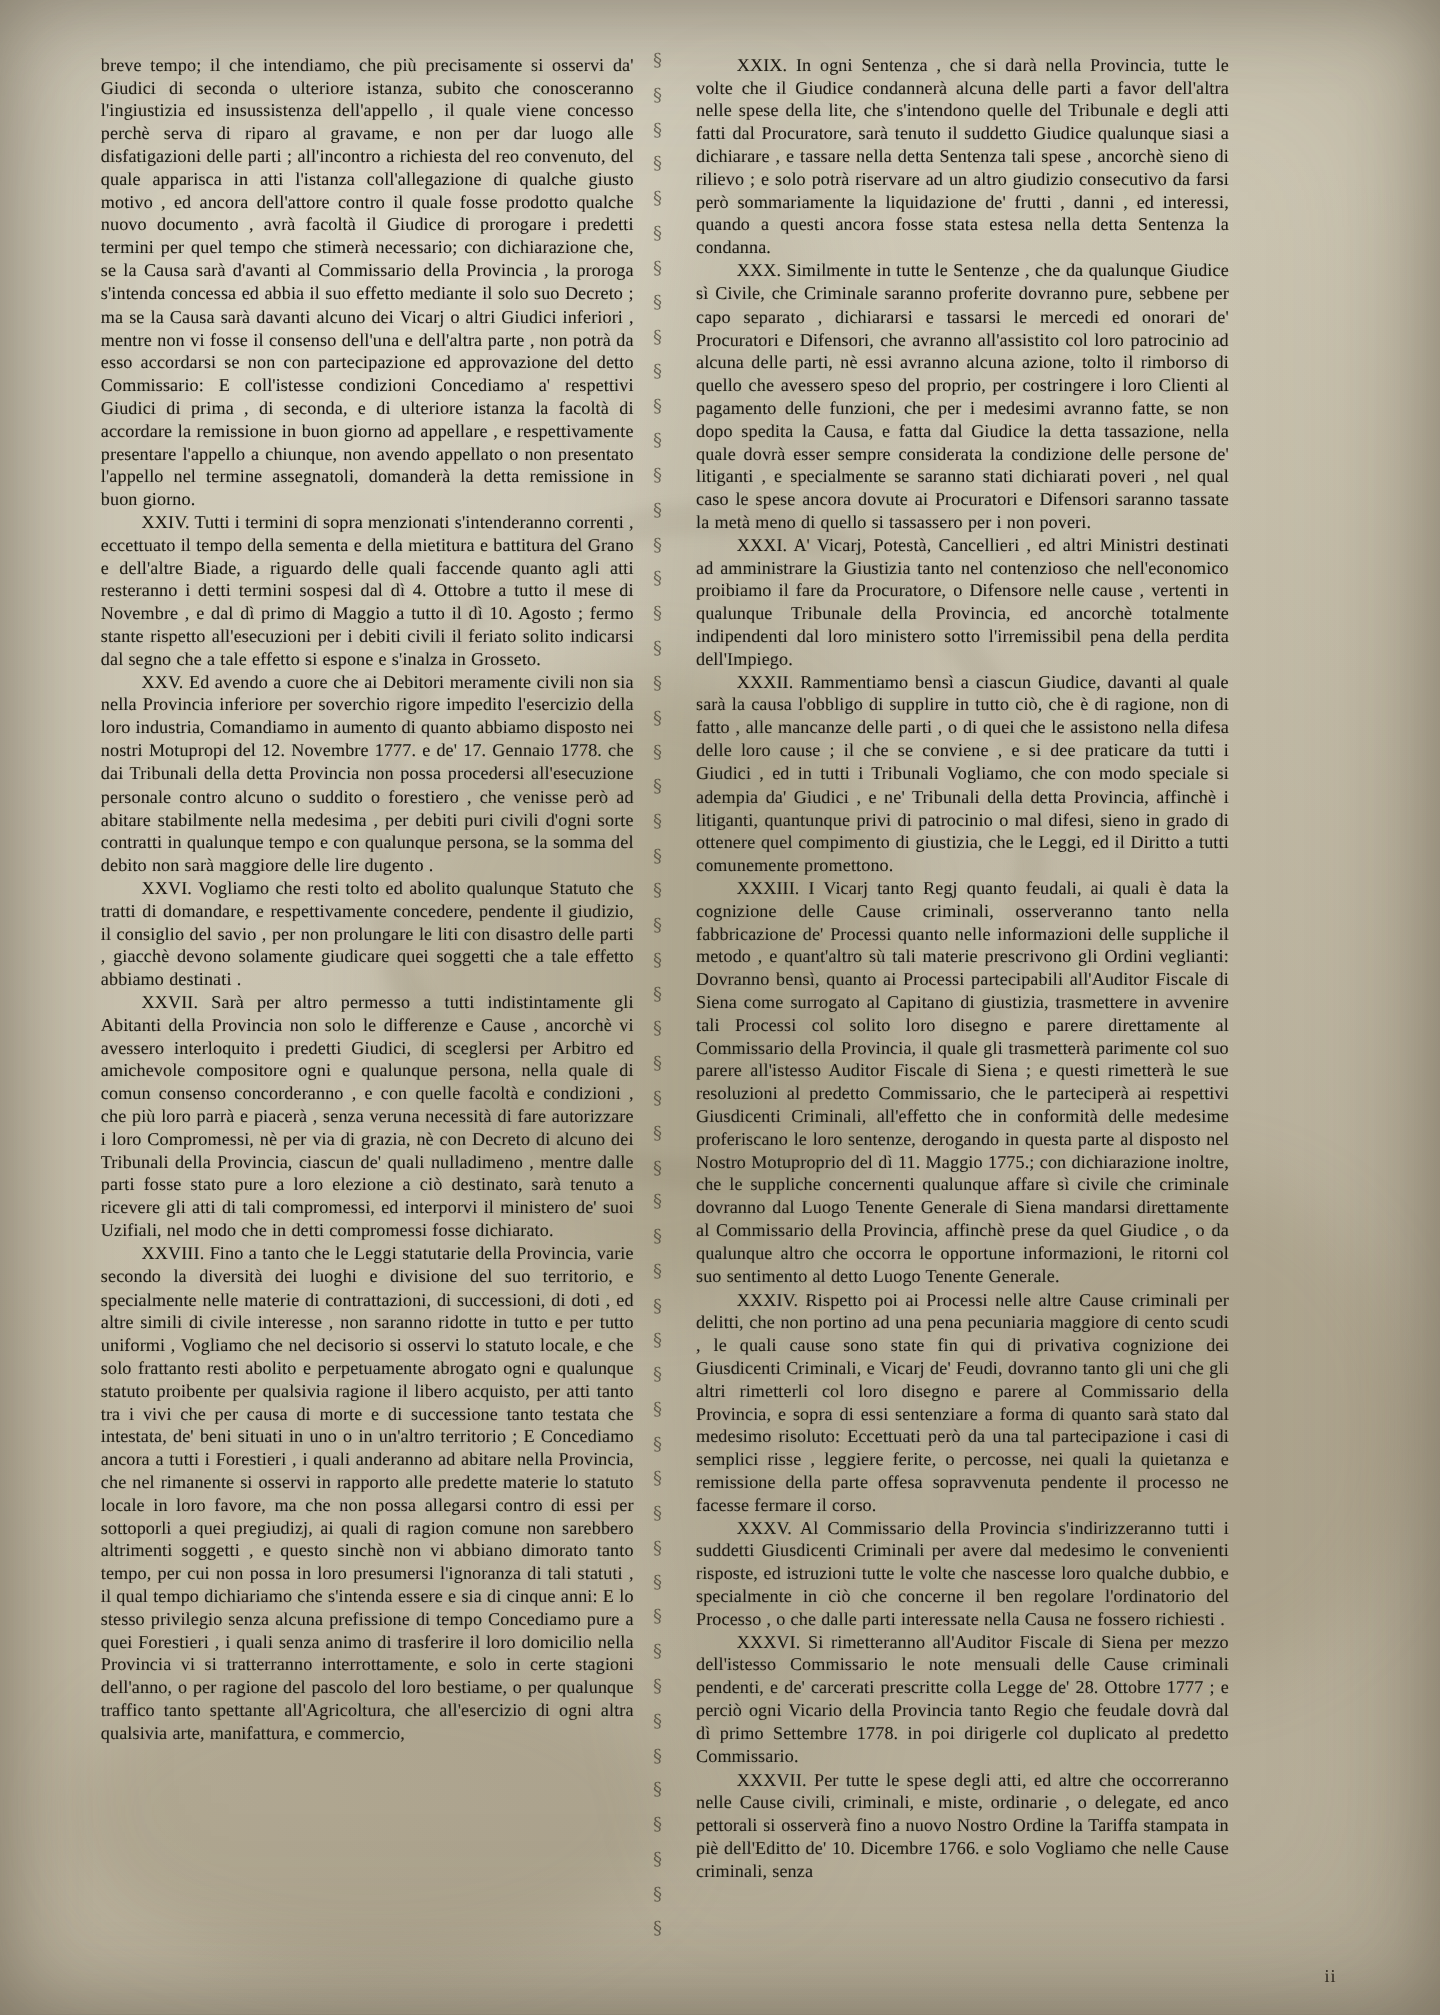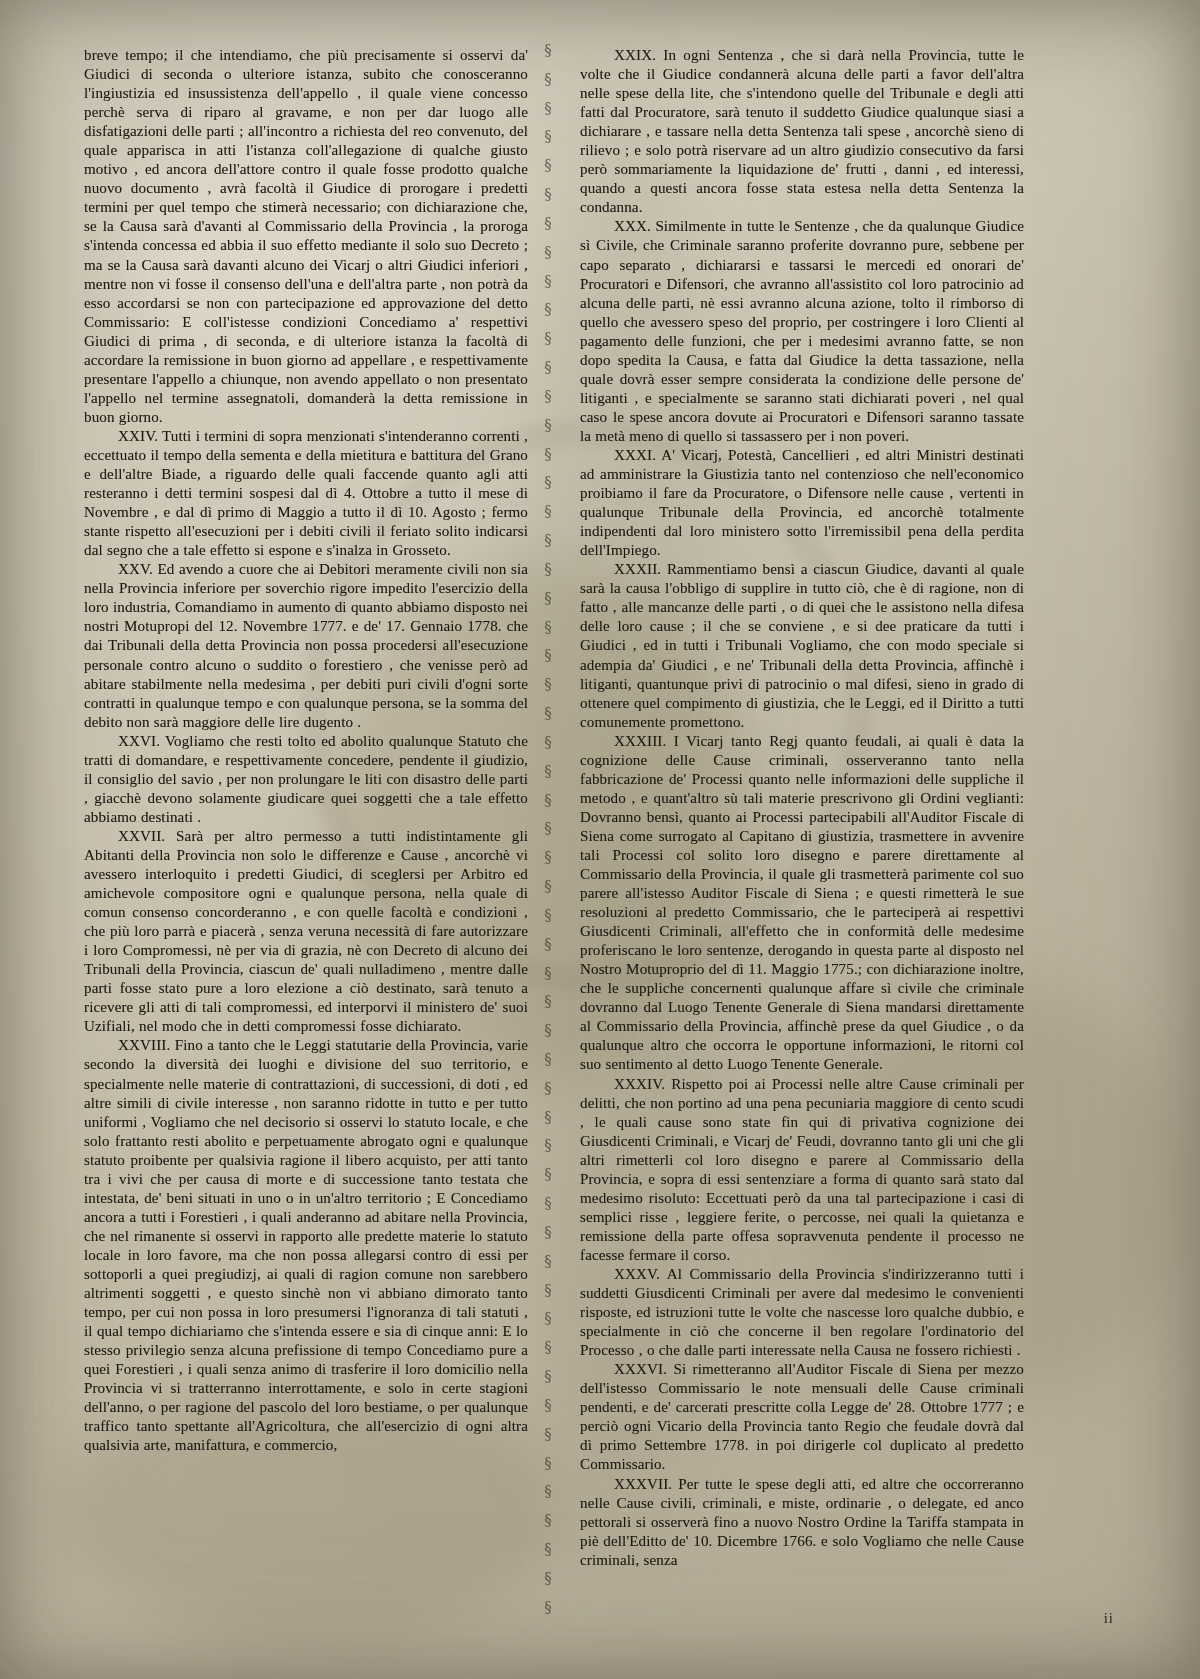--- a/index.html
+++ b/index.html
@@ -112,21 +112,21 @@
     font-size: 15px;
     line-height: 13px;
     text-align: center;
     font-family: "DejaVu Serif", serif;
     opacity: 0.8;
   }
 
   .folio {
     position: absolute;
     right: 86px;
-    bottom: 52px;
+    bottom: 22px;
     font-size: 15px;
     color: #241f16;
     z-index: 5;
     letter-spacing: 1px;
   }
 </style>
 </head>
 <body>
 
 <div id="page">

